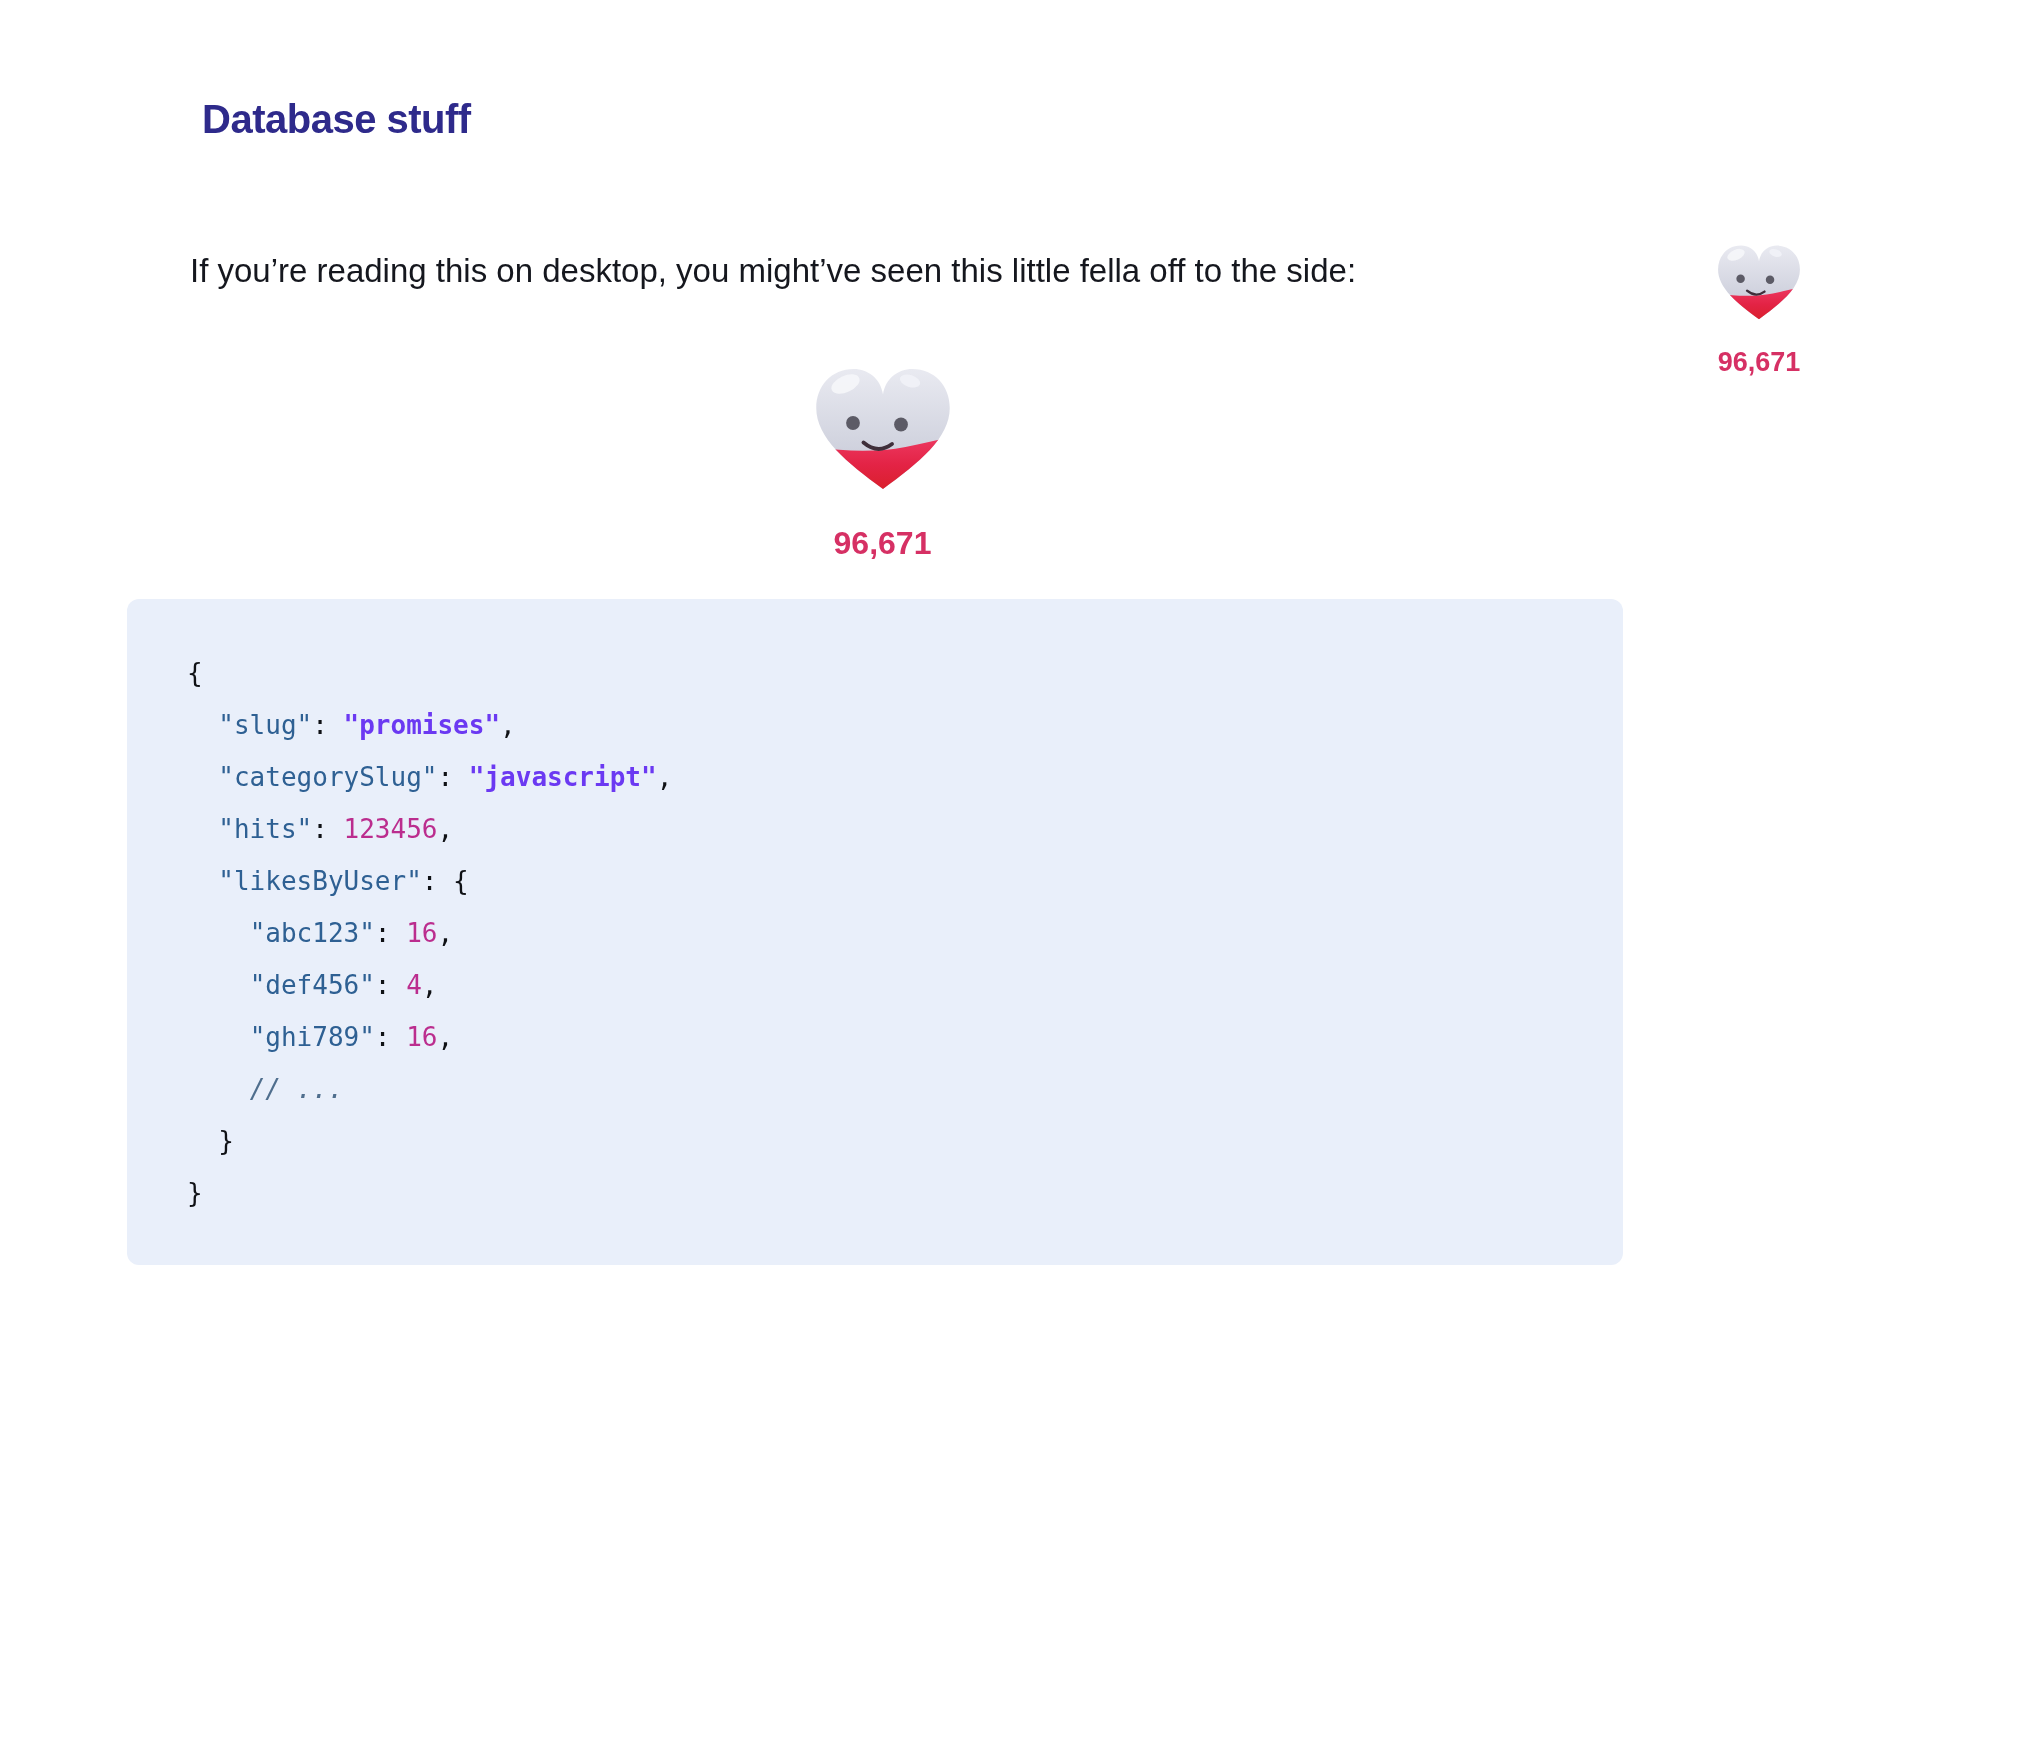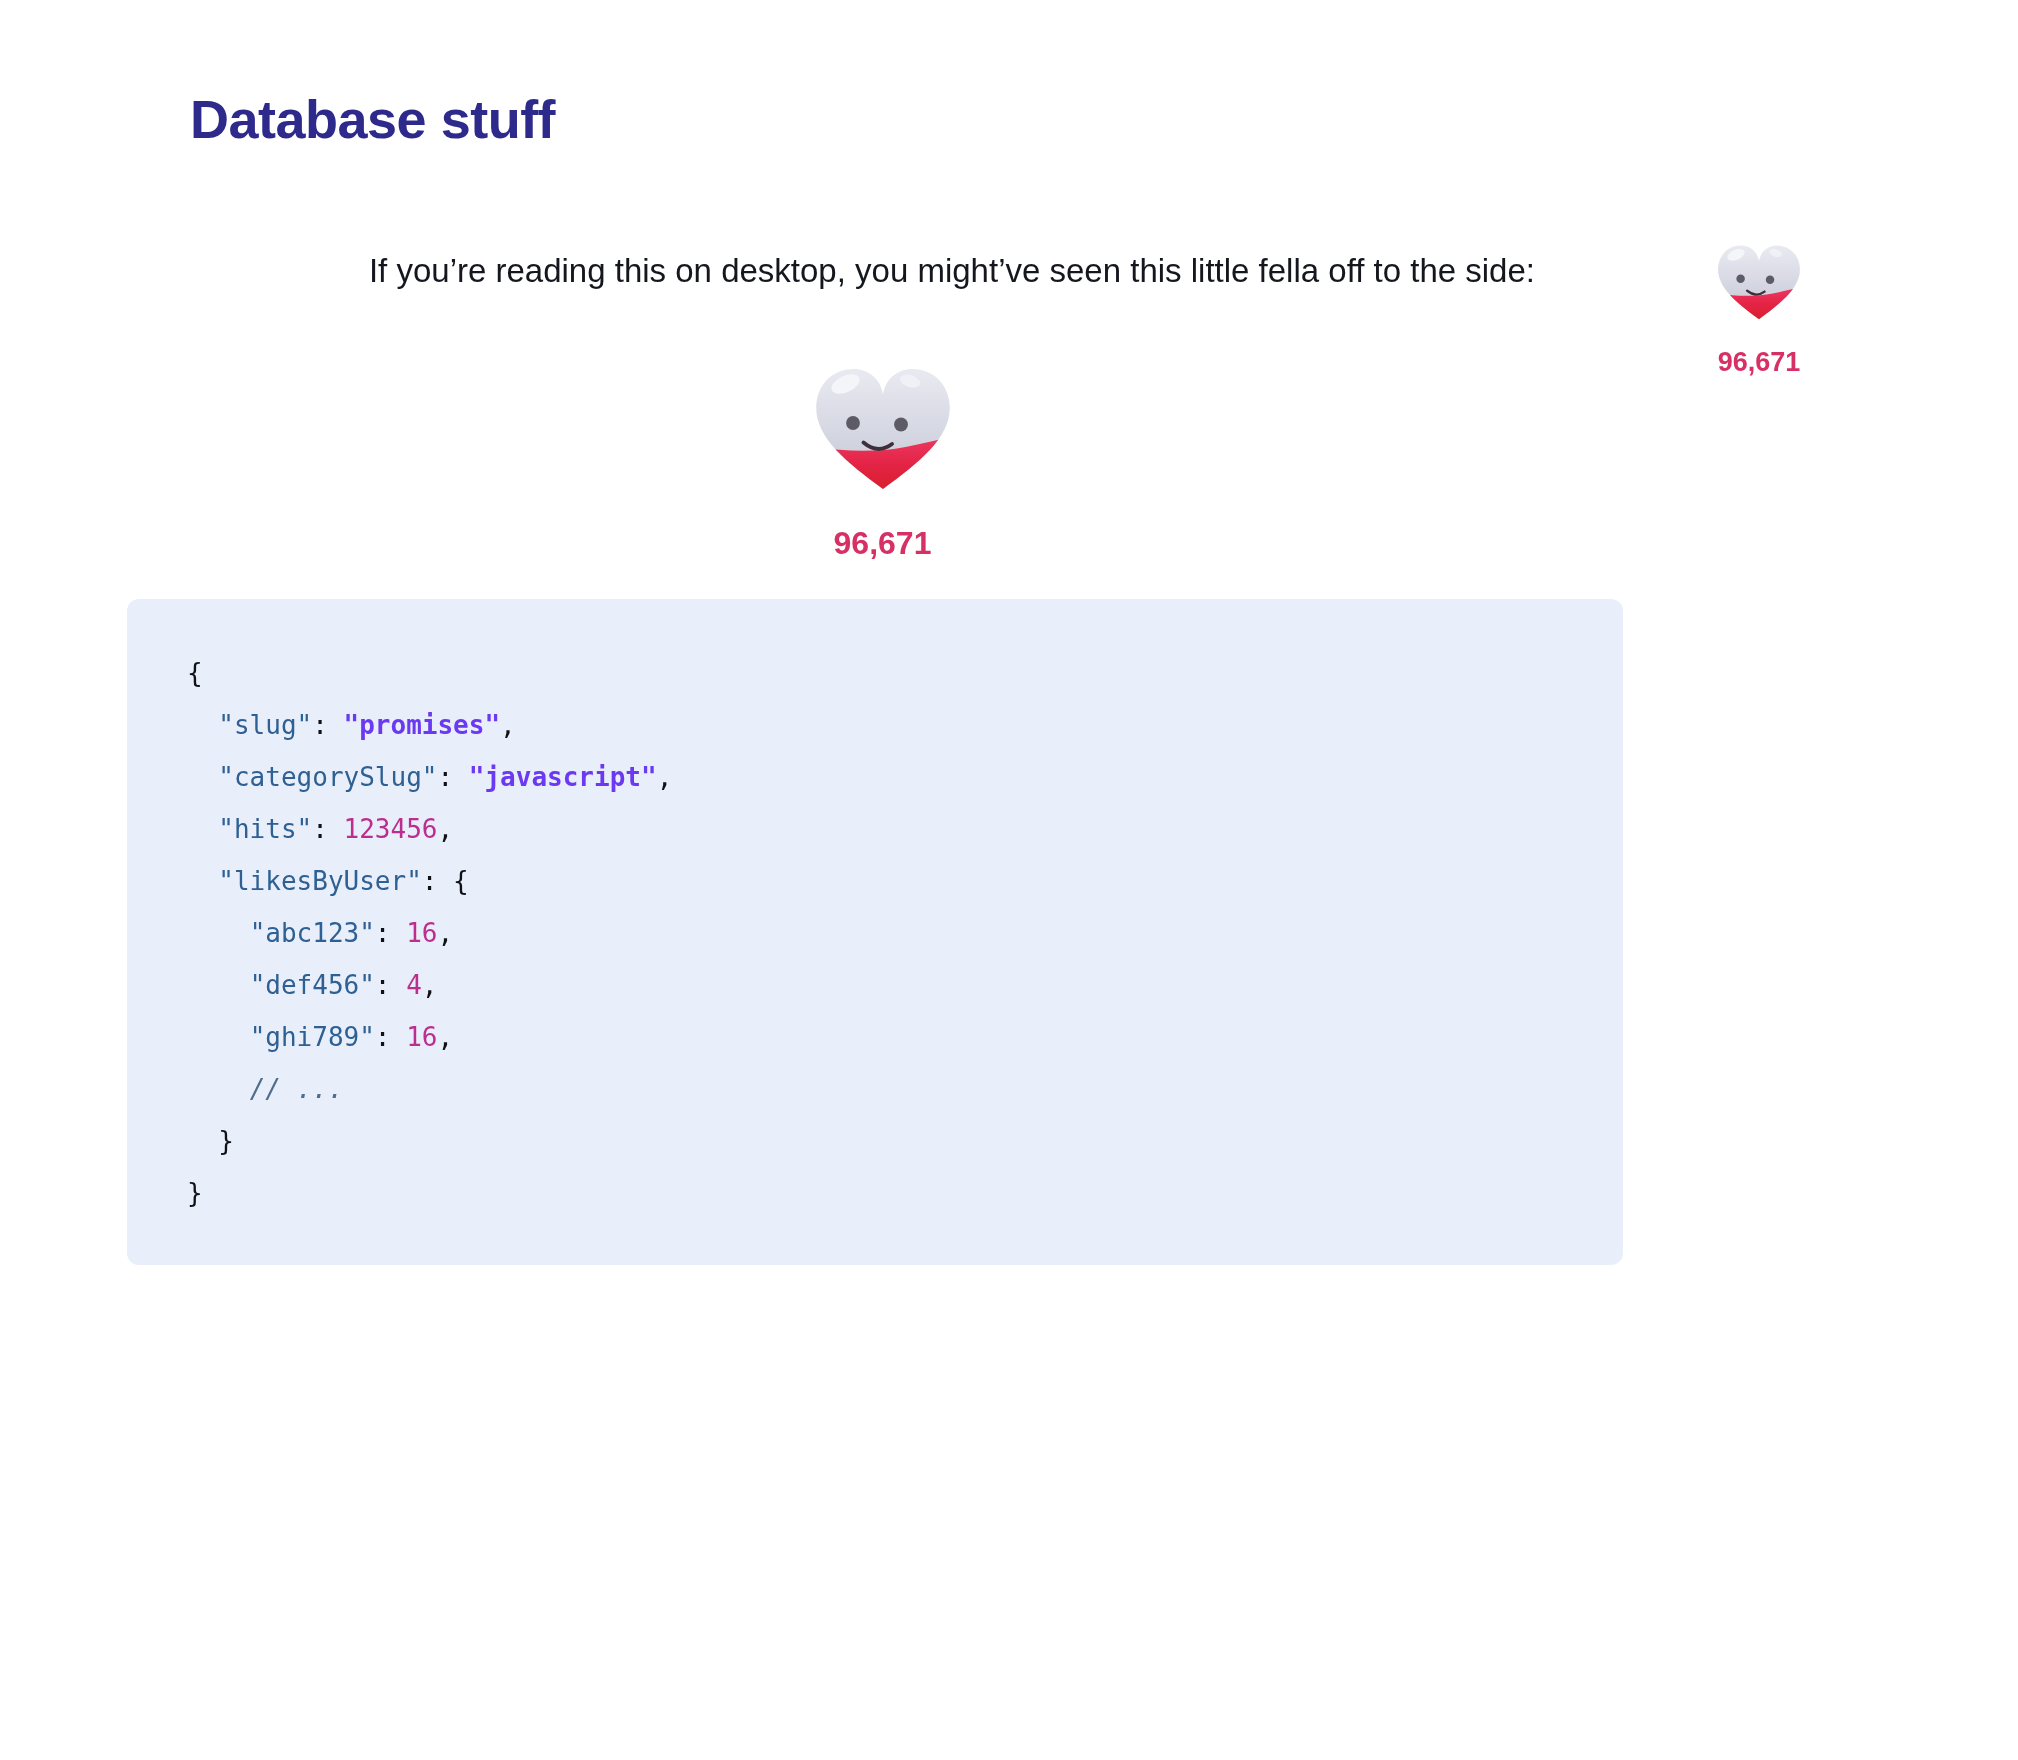--- a/index.html
+++ b/index.html
@@ -24,29 +24,29 @@
     position:relative;
     font-family:"Liberation Sans",sans-serif;
     color:var(--body-text);
   }
   .content{
     position:absolute;
     left:190px;top:0;
     width:1345px;
   }
   .page-title{
-    margin:84px 0 0 0;
-    font-size:54px;
+    margin:84px 0 0 12px;
+    font-size:40px;
     line-height:71px;
     font-weight:800;
     letter-spacing:-0.5px;
     color:var(--heading);
   }
   .para{font-size:33px;}
-  .para .tline{line-height:59px;white-space:nowrap;text-align:right;}
+  .para .tline{line-height:59px;white-space:nowrap;}
   .para-intro{margin-top:86px;}
   .para-explain{margin-top:108px;}
   .para-storage{margin-top:38px;}
   .tk-em{font-style:italic;}
 
   .like-figure{
     width:fit-content;
     margin:60px auto 0 auto;
     transform:translateX(20px);
     text-align:center;

